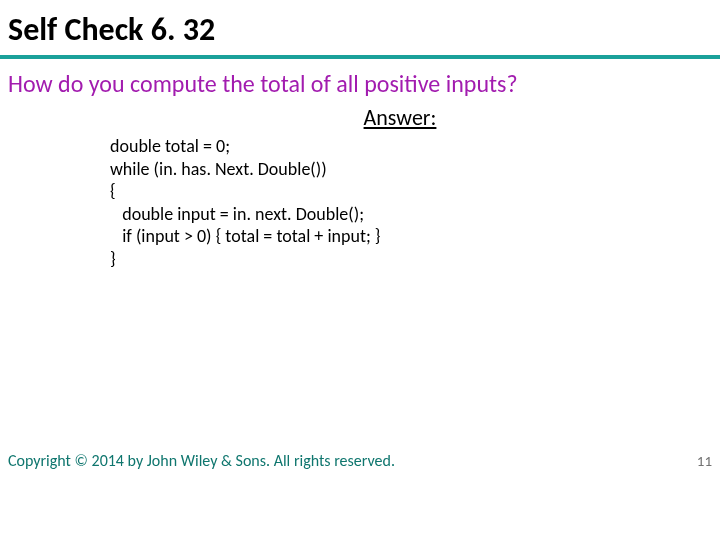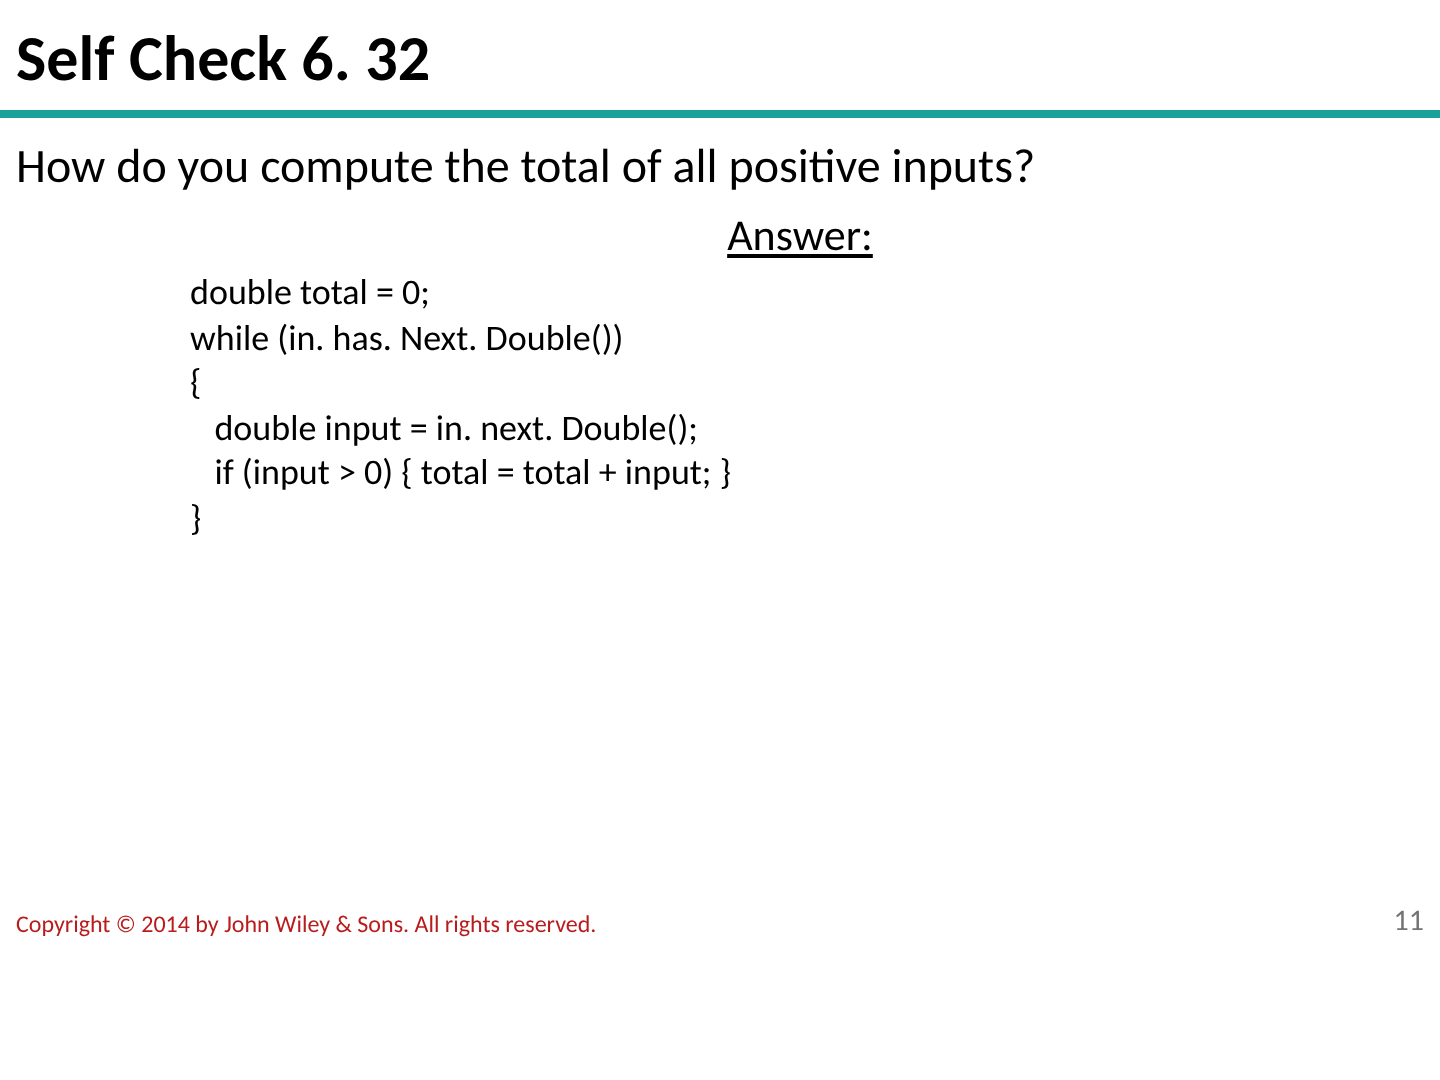--- a/index.html
+++ b/index.html
@@ -1,24 +1,24 @@
 <!DOCTYPE html>
 <html><head>
 <meta charset="utf-8">
 <style>
   * { margin: 0; padding: 0; box-sizing: border-box; }
   html, body { width: 720px; height: 540px; background: #fff; font-family: Calibri, "Segoe UI", Arial, sans-serif; overflow: hidden; }
   .slide { position: relative; width: 720px; height: 480px; }
   .title { font-size: 32px; font-weight: 700; color: #000; padding: 10px 8px 6px 8px; }
   .rule { height: 4px; background: #1aa19a; margin: 0 0 8px 0; }
-  .question { font-size: 24px; color: #000000; font-weight: 400; padding: 2px 0 6px 8px; }
+  .question { font-size: 24px; color: #a21caf; font-weight: 400; padding: 2px 0 6px 8px; }
   .answer-label { font-size: 22px; color: #000; font-weight: 400; padding: 0 0 4px 80px; text-decoration: underline; text-align: center; }
-  .code { font-size: 18px; color: #000; font-weight: 400; line-height: 1.25; padding-left: 62px; white-space: pre; font-family: Calibri, "Segoe UI", Arial, sans-serif; margin-left: 33px; }
+  .code { font-size: 18px; color: #000; font-weight: 400; line-height: 1.25; padding-left: 110px; white-space: pre; font-family: Calibri, "Segoe UI", Arial, sans-serif; }
   .footer { position: absolute; bottom: 10px; left: 8px; right: 8px; display: flex; justify-content: space-between; align-items: flex-end; }
-  .copyright { font-size: 12px; color: #b91c1c; }
+  .copyright { font-size: 16px; color: #0f766e; }
   .pagenum { font-size: 15px; color: #737373; }
 </style>
 </head>
 <body>
 
 <div class="slide">
   <div class="title">Self Check 6. 32</div>
   <div class="rule"></div>
   <div class="question">How do you compute the total of all positive inputs?</div>
   <div class="answer-label">Answer:</div>

